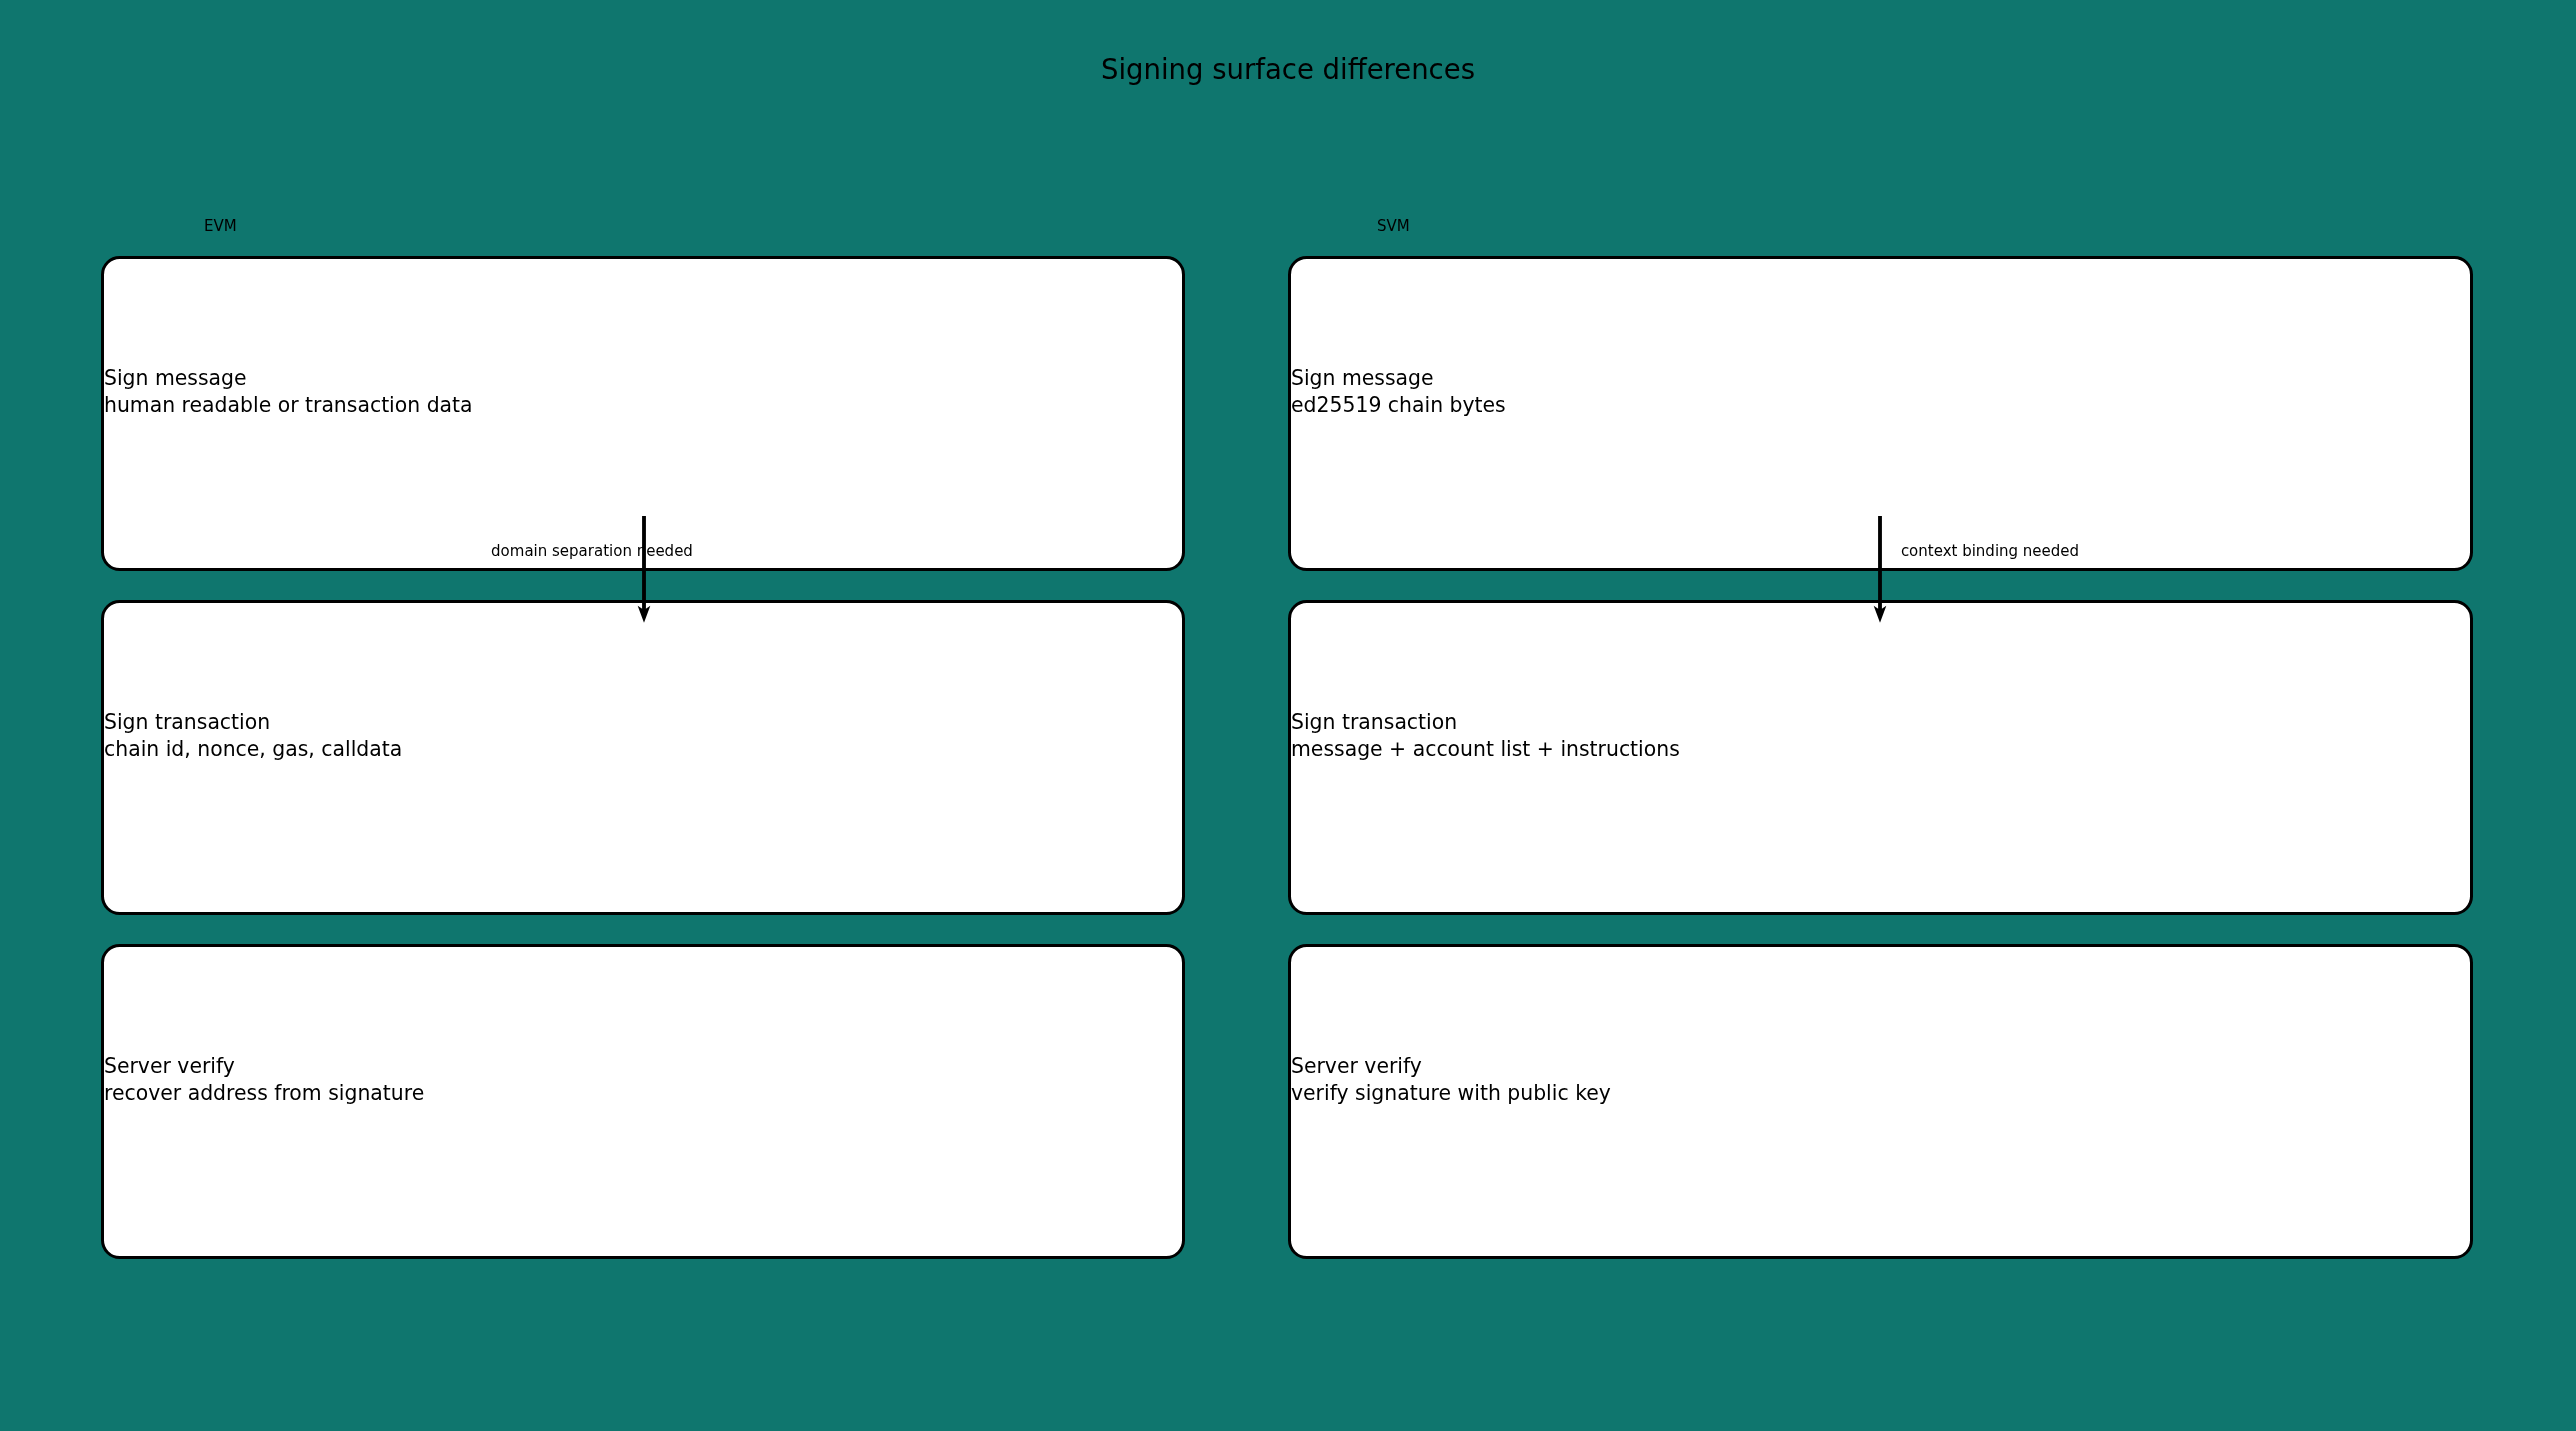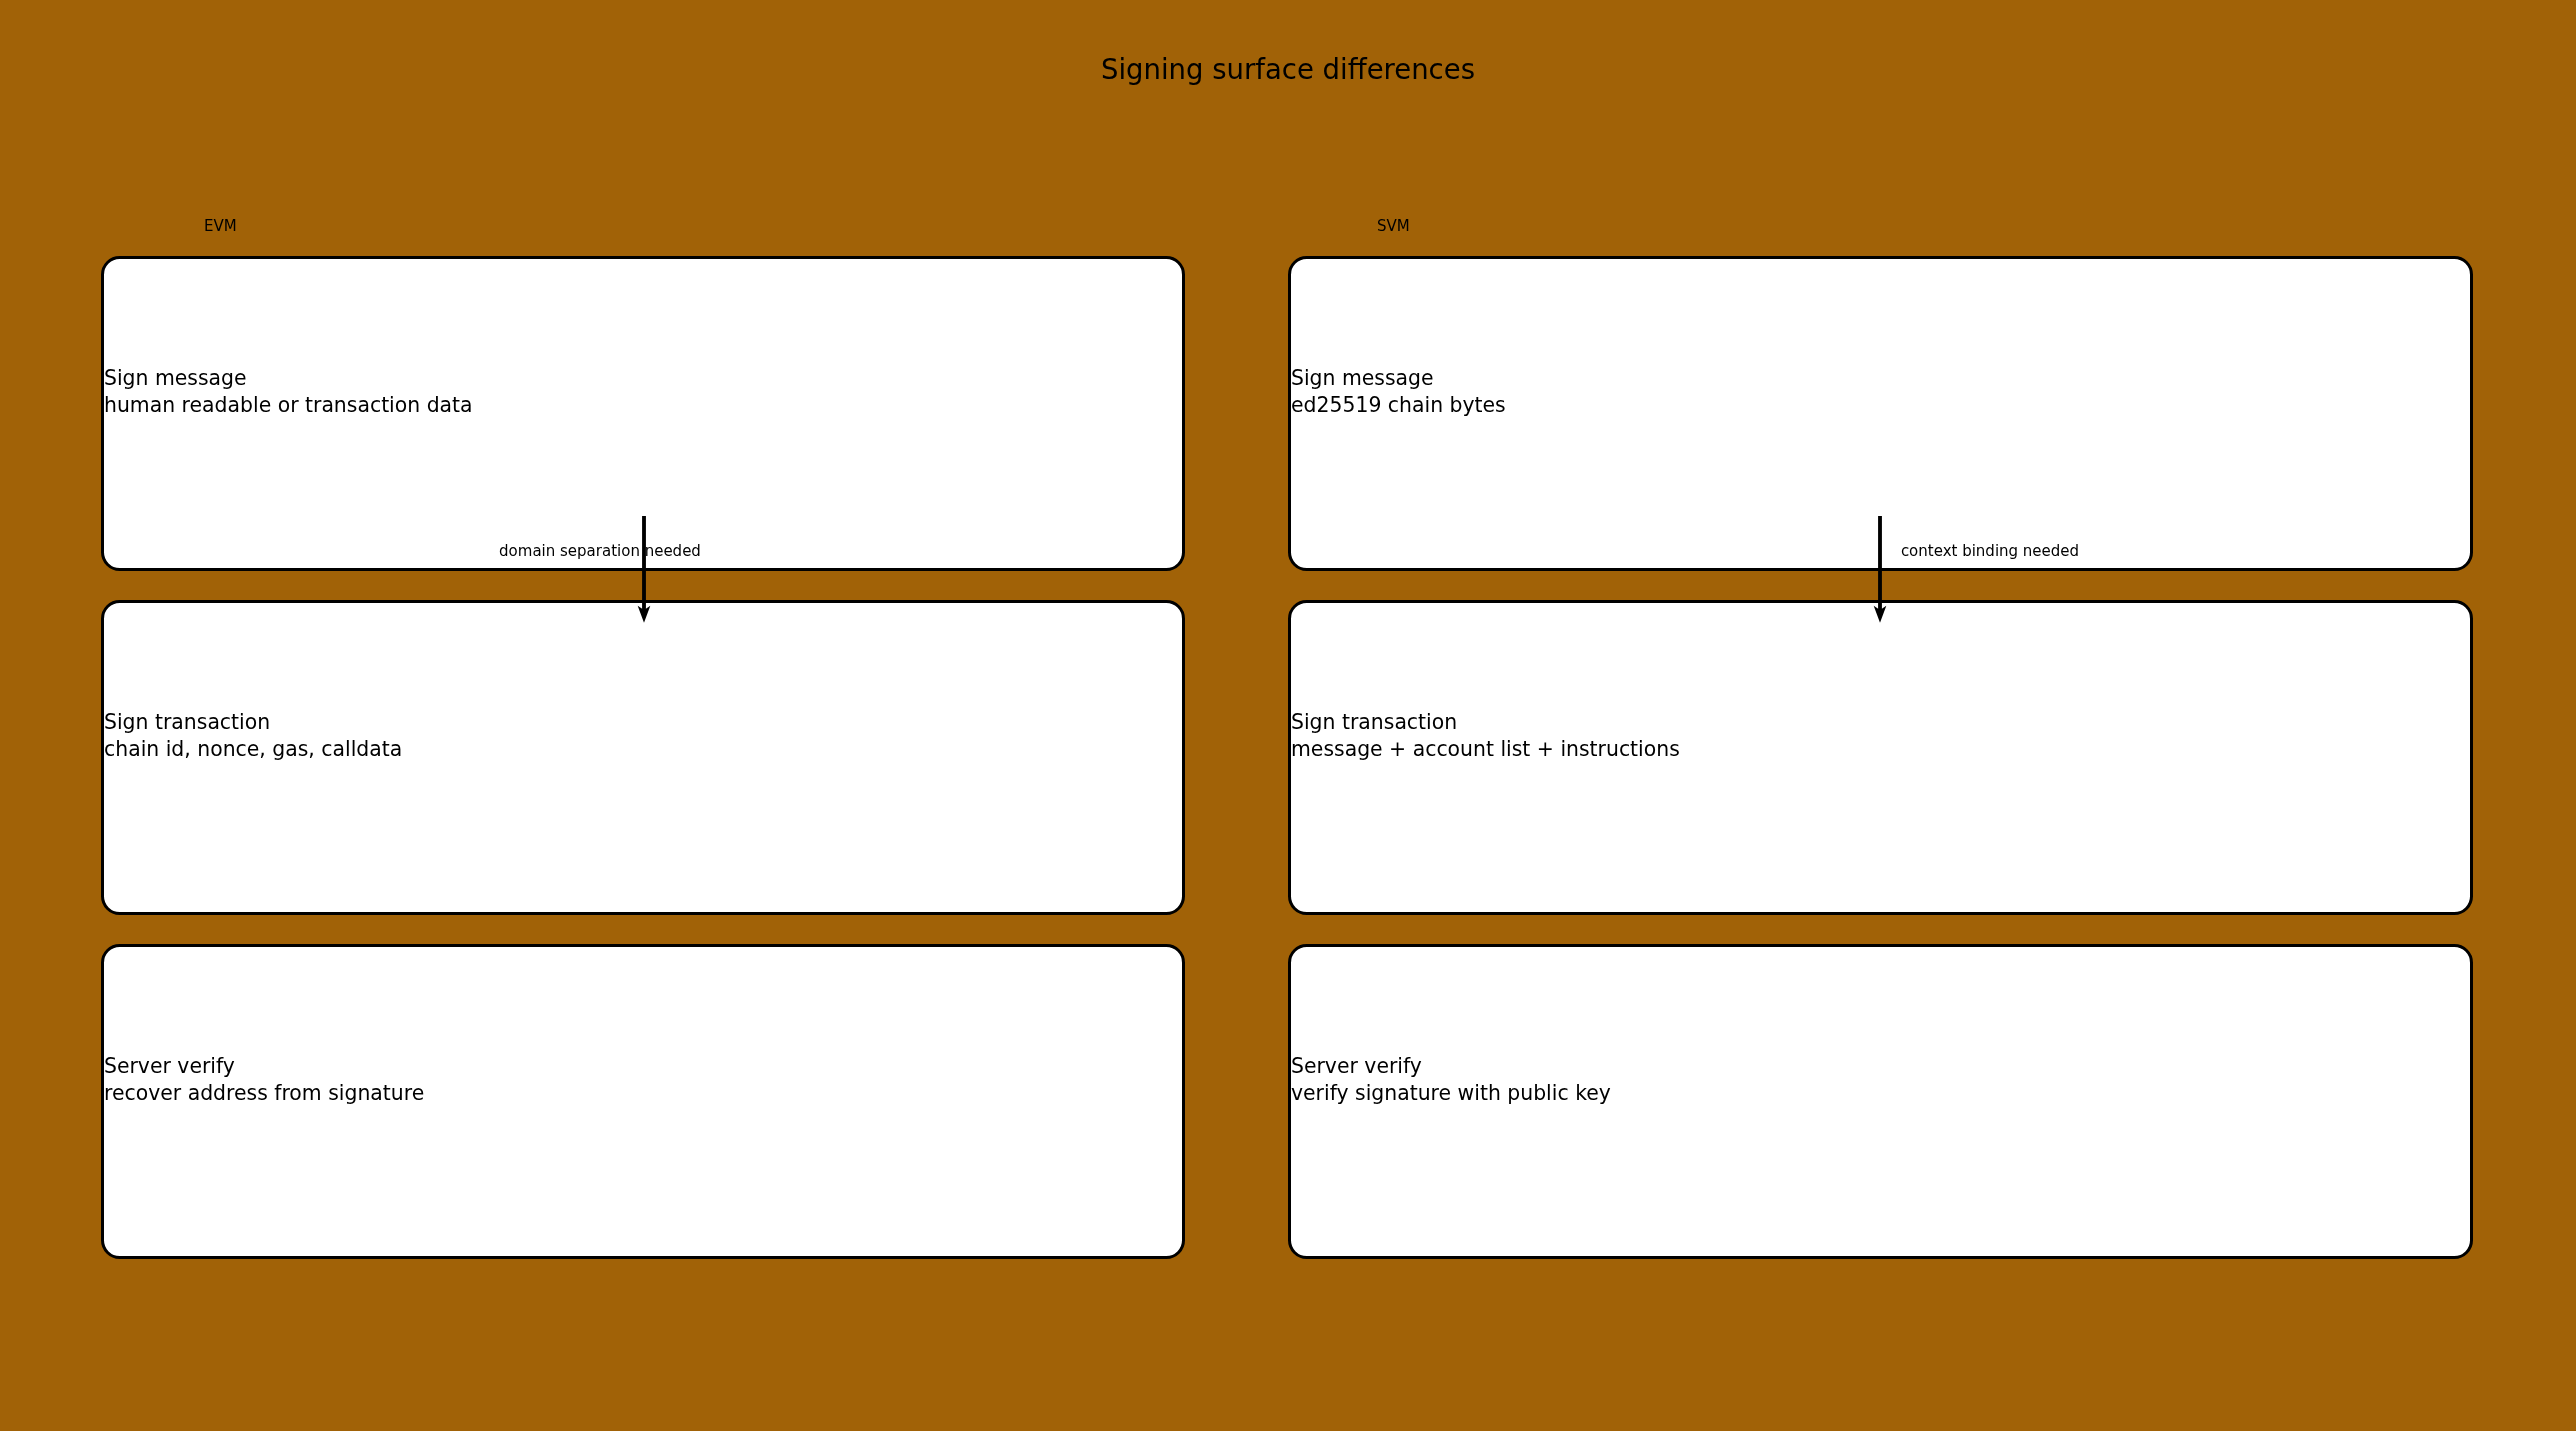--- a/index.html
+++ b/index.html
@@ -9,21 +9,21 @@
     background: #ffffff;
   }
   body {
     font-family: "DejaVu Sans", sans-serif;
     color: #000000;
   }
   #canvas {
     position: relative;
     width: 2576px;
     height: 1431px;
-    background: #a16207;
+    background: #0f766e;
     overflow: hidden;
   }
 
   
   .diagram-title {
     position: absolute;
     left: 0;
     top: 53px;
     width: 2576px;
     text-align: center;
@@ -88,21 +88,21 @@
 
   .edge-label {
     position: absolute;
     top: 542px;
     text-align: center;
     font-size: 15px;
     line-height: 18.7px;
     color: #000000;
     white-space: pre;
   }
-  .edge-label.evm { left: 104px;  width: 992px; }
+  .edge-label.evm { left: 96px;  width: 992px; }
   .edge-label.svm { left: 1288px; width: 1404px; }
 </style>
 </head>
 <body>
 
 <div id="canvas">
 
   <div class="diagram-title">Signing surface differences</div>
 
   <div class="column-label evm">EVM</div>

